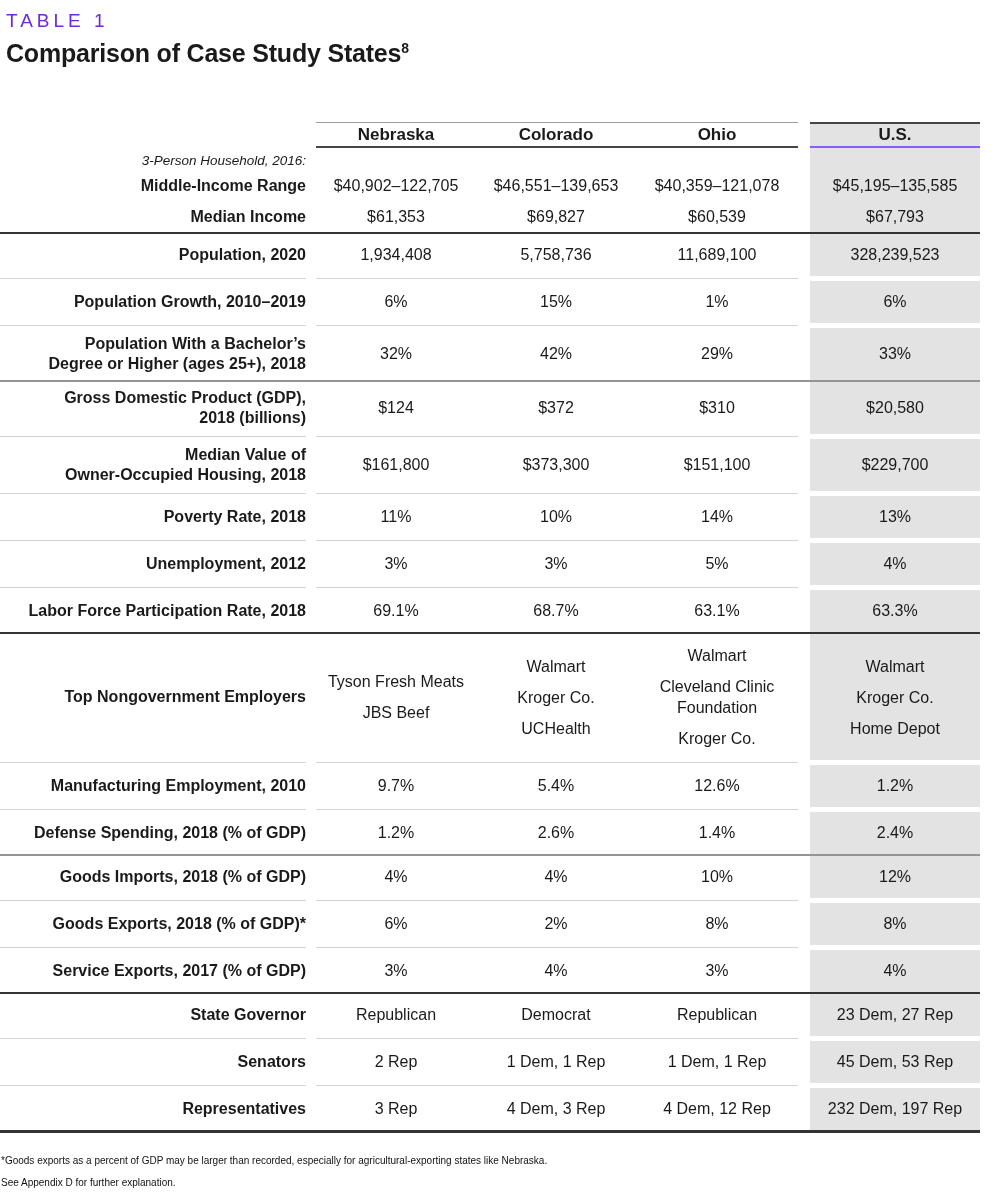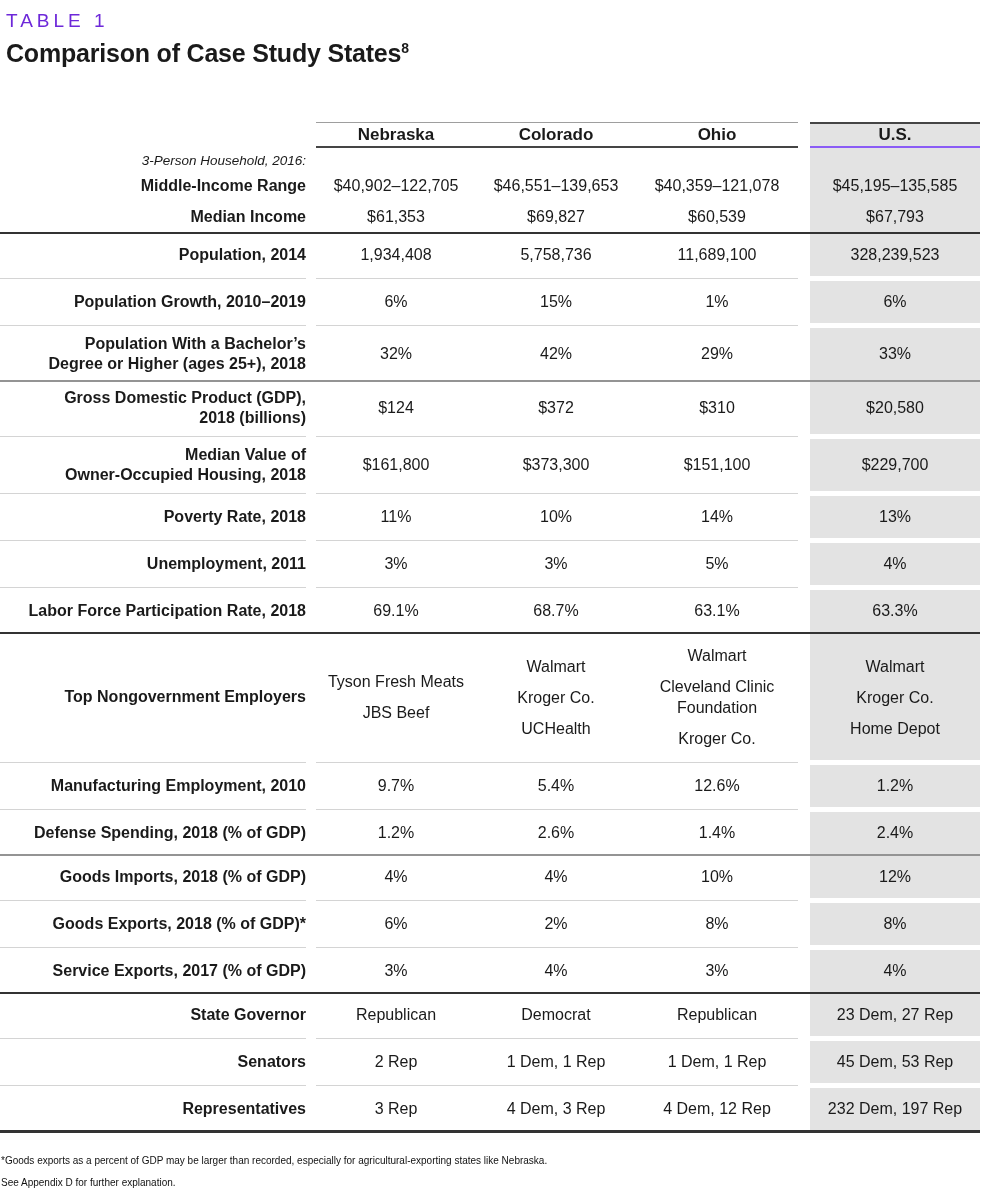--- a/index.html
+++ b/index.html
@@ -104,21 +104,21 @@
       <div class="cell c-us">
         <span class="income-line">$45,195–135,585</span>
         <span class="income-line">$67,793</span>
       </div>
     </div>
     <div class="div-dark"></div>
 
   <div class="row">
         <div class="cell c-label">
           <div>
-            <div>Population, 2014</div>
+            <div>Population, 2020</div>
           </div>
         </div>
         <div class="cell c0">
           <div>1,934,408</div>
         </div>
         <div class="cell c1">
           <div>5,758,736</div>
         </div>
         <div class="cell c2">
           <div>11,689,100</div>
@@ -242,21 +242,21 @@
           <div>13%</div>
         </div>
       </div>
       <div class="div-light">
         <div class="seg s1"></div>
         <div class="seg s2"></div>
       </div>
       <div class="row">
         <div class="cell c-label">
           <div>
-            <div>Unemployment, 2011</div>
+            <div>Unemployment, 2012</div>
           </div>
         </div>
         <div class="cell c0">
           <div>3%</div>
         </div>
         <div class="cell c1">
           <div>3%</div>
         </div>
         <div class="cell c2">
           <div>5%</div>

